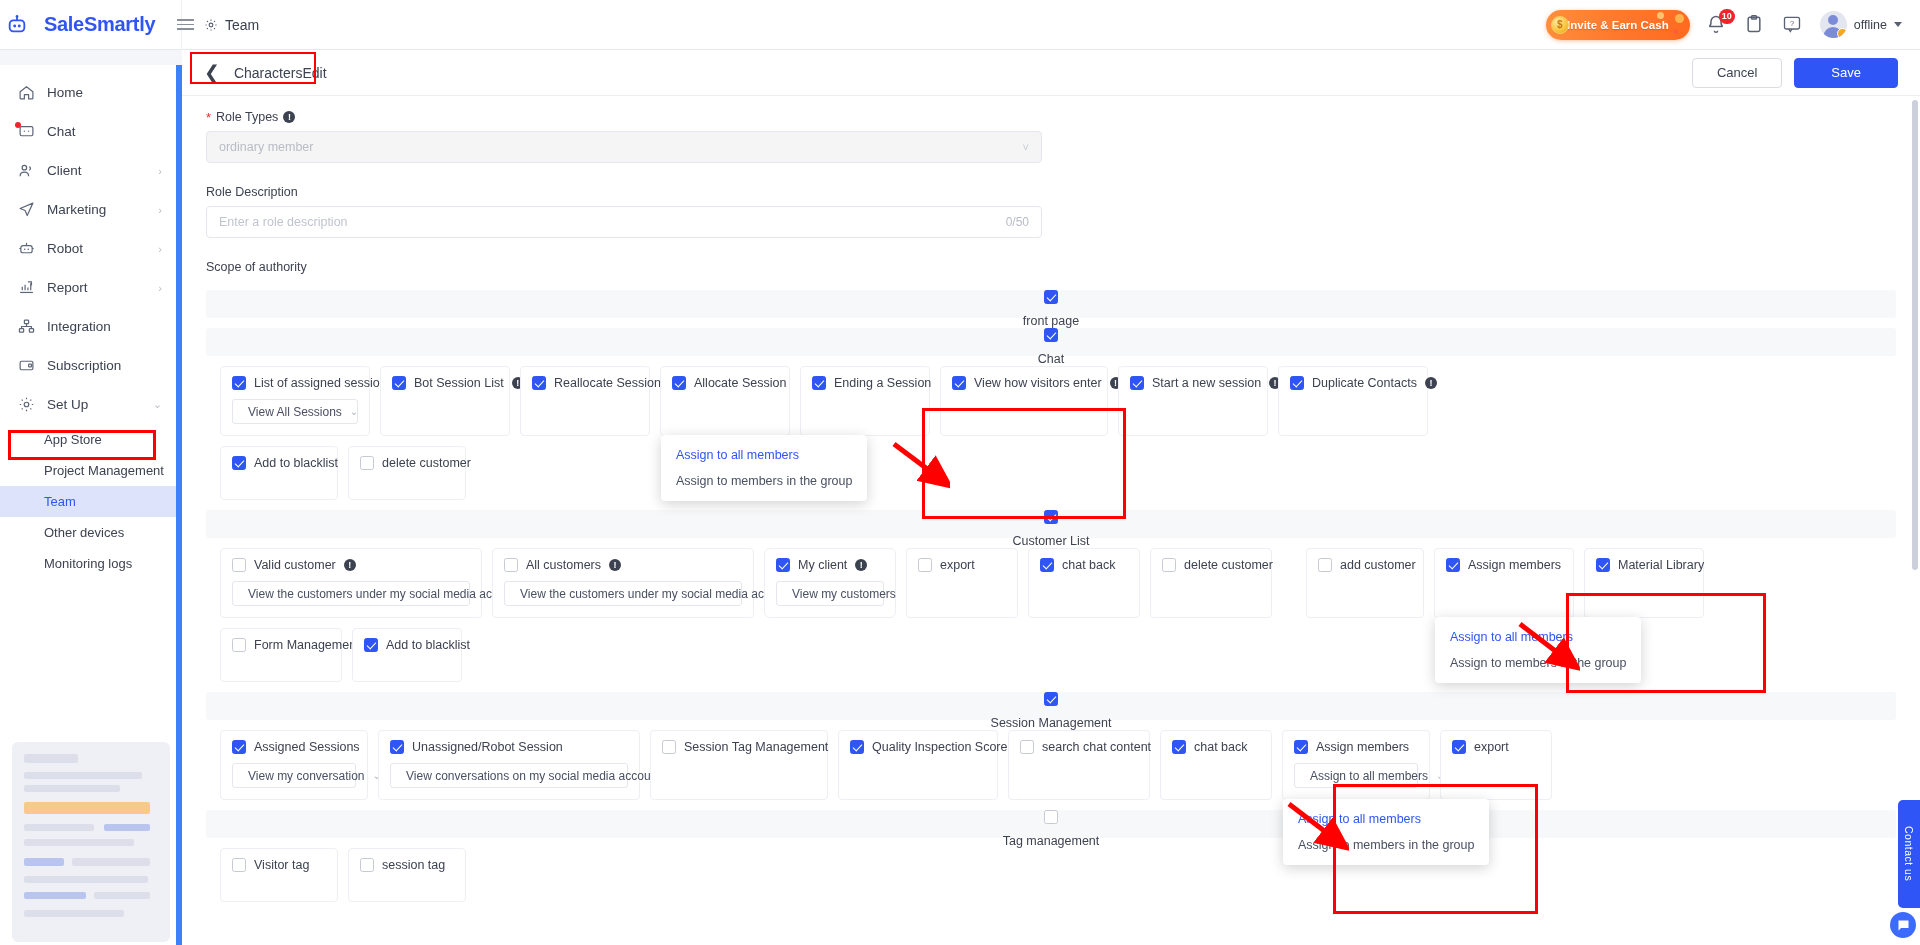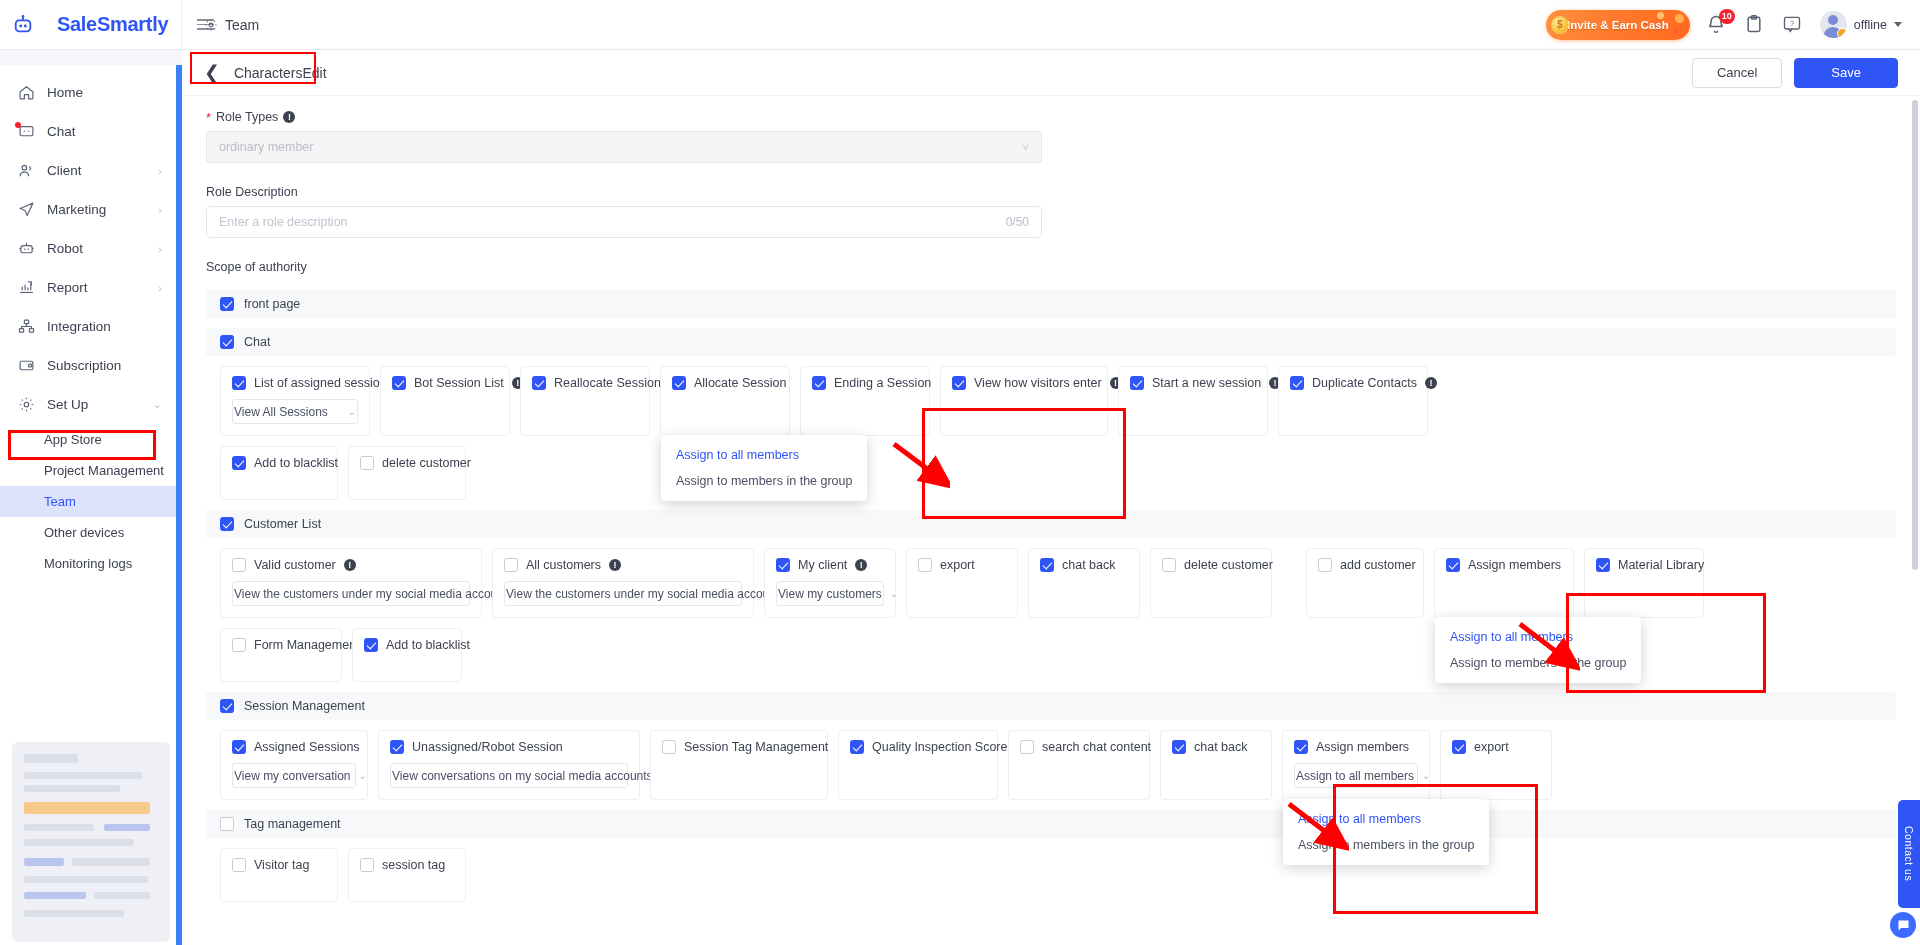--- a/index.html
+++ b/index.html
@@ -2,22 +2,22 @@
 <html><head>
 <meta charset="utf-8">
 <style>
   * { box-sizing: border-box; margin:0; padding:0; }
   html,body { width:1920px; height:945px; overflow:hidden; background:#f5f6fa;
     font-family:"Liberation Sans", sans-serif; font-size:13px; color:#333; }
 
   
   .topbar { position:absolute; top:0; left:0; width:1920px; height:50px; background:#fff;
     border-bottom:1px solid #e8e8ee; display:flex; align-items:center; z-index:40; }
-  .logo-zone { width:182px; height:50px; display:flex; align-items:center; padding-left:12px;
-    gap:23px; border-right:1px solid #eef0f4; }
+  .logo-zone { width:182px; height:50px; display:flex; align-items:center; padding-left:6px;
+    gap:16px; border-right:1px solid #eef0f4; }
   .logo-mark { width:22px; height:22px; flex:none; }
   .logo-text { font-size:20px; font-weight:bold; color:#2f55f7; letter-spacing:-0.3px; }
   .hamburger { margin-left:6px; display:flex; flex-direction:column; gap:3px; cursor:pointer; }
   .hamburger span { display:block; width:17px; height:1.6px; background:#8a8f9c; }
 
   .page-crumb { display:flex; align-items:center; gap:7px; margin-left:22px;
     font-size:14px; color:#3d4251; }
   .crumb-gear { width:14px; height:14px; }
 
   .topbar-right { margin-left:auto; display:flex; align-items:center; gap:16px; padding-right:18px; }
@@ -103,36 +103,36 @@
   .sel-box .chev { margin-left:auto; color:#c6cad4; font-size:11px; }
   .txt-box { width:836px; height:32px; border:1px solid #e4e7ed; border-radius:4px;
     background:#fff; display:flex; align-items:center; padding:0 12px; font-size:12.5px;
     color:#c0c4ce; }
   .counter { margin-left:auto; color:#b8bcc6; font-size:12px; } .gap22 { height:22px; }
 
   .scope-title { font-size:12.5px; color:#3d4251; margin:22px 0 16px 0; }
 
   
   .grp-bar { height:28px; background:#f7f8fa; border-radius:3px; display:flex; align-items:center;
-    padding:0 14px; gap:10px; margin-bottom:10px; }
+    padding:0 14px; gap:10px; margin-bottom:10px;flex-direction:column; }
   .grp-label { font-size:12.5px; color:#3d4251; }
 
   .cb { width:14px; height:14px; border-radius:2.5px; border:1px solid #c6cad4; background:#fff;
     flex:none; cursor:pointer; position:relative; }
   .cb.on { background:#2f55f7; border-color:#2f55f7; }
   .cb.on::after { content:""; position:absolute; left:4px; top:1px; width:4px; height:8px;
     border:solid #fff; border-width:0 1.7px 1.7px 0; transform:rotate(43deg); }
 
   .row { display:flex; gap:10px; margin-bottom:10px; flex-wrap:nowrap; padding-left:14px; }
   .perm { border:1px solid #edeff4; border-radius:4px; background:#fff; padding:9px 11px 11px 11px;
     min-height:54px; display:flex; flex-direction:column; gap:9px; position:relative; }
   .perm-head { display:flex; align-items:center; gap:8px; white-space:nowrap; }
   .perm-label { font-size:12.5px; color:#3d4251; }
   .mini-sel { height:25px; border:1px solid #e4e7ed; border-radius:3px; display:flex;
-    align-items:center; padding:0 1px; gap:8px; font-size:12px; color:#4a5063;
+    align-items:center; padding:0 15px; gap:8px; font-size:12px; color:#4a5063;
     background:#fff; cursor:pointer; white-space:nowrap; }
   .mini-sel .chev { margin-left:auto; color:#b0b5c2; font-size:10px; }
 
   
   .dd { position:absolute; background:#fff; border-radius:4px;
     box-shadow:0 3px 14px rgba(0,0,0,.18); padding:7px 0; z-index:60; }
   .dd-item { padding:6px 15px; font-size:12.5px; color:#4a5063; white-space:nowrap; cursor:pointer; }
   .dd-item.sel { color:#2f55f7; }
 
   

